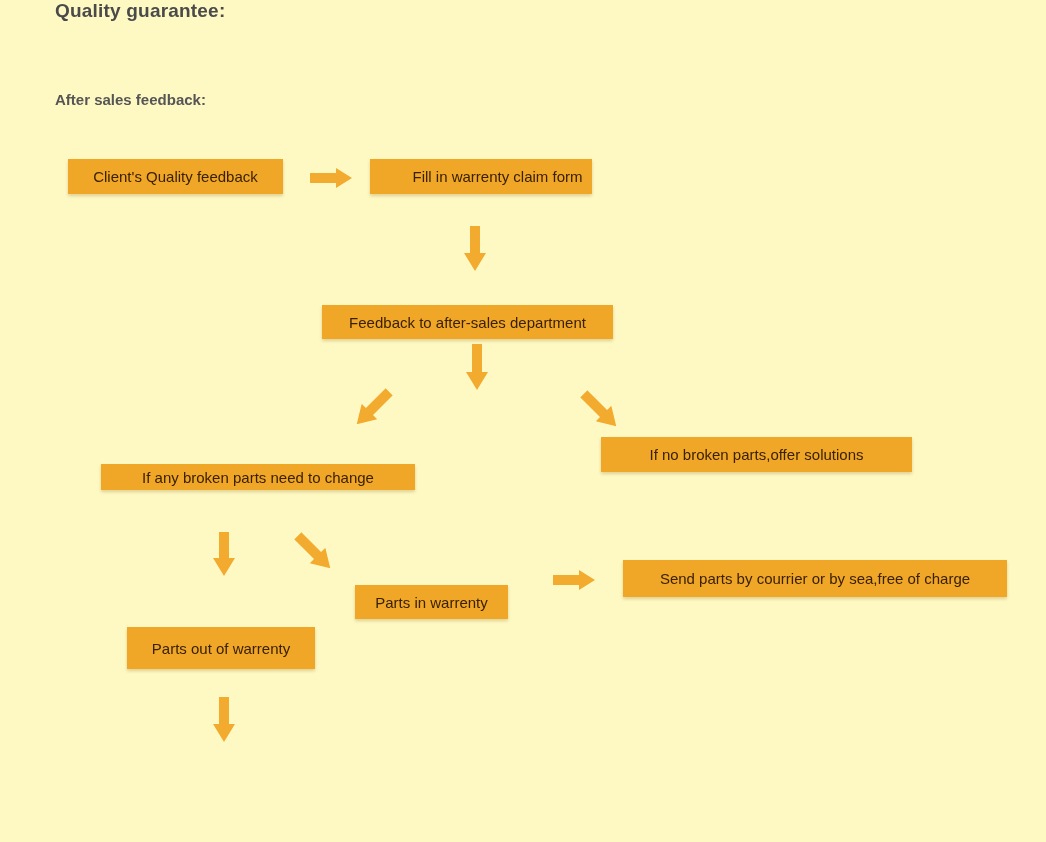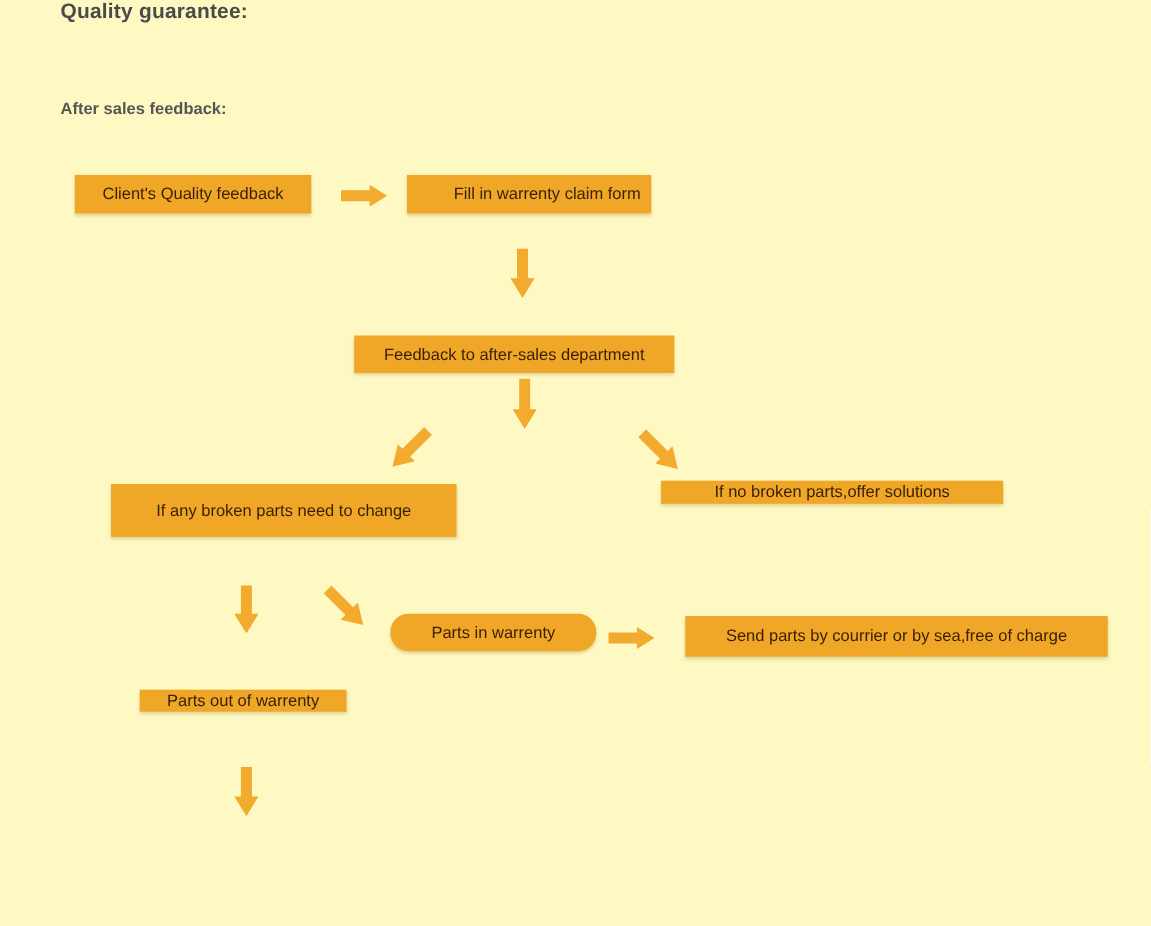--- a/index.html
+++ b/index.html
@@ -42,25 +42,25 @@
     align-items: center;
     justify-content: center;
     font-size: 15px;
     text-align: center;
     box-shadow: 0 2px 3px rgba(140, 90, 0, 0.25);
     white-space: nowrap;
   }
   .node-a { left:  68px; top: 159px; width: 215px; height: 35px; }
   .node-b { left: 370px; top: 159px; width: 222px; height: 35px; padding-left: 33px; }
   .node-c { left: 322px; top: 293px; width: 291px; height: 34px; margin-top: 12px; }
-  .node-d { left: 101px; top: 440px; width: 314px; height: 48px; }
-  .node-e { left: 601px; top: 437px; width: 311px; height: 21px; }
-  .node-f { left: 355px; top: 558px; width: 187px; height: 34px; border-radius: 16px; }
+  .node-d { left: 101px; top: 464px; width: 314px; height: 26px; }
+  .node-e { left: 601px; top: 437px; width: 311px; height: 35px; }
+  .node-f { left: 355px; top: 585px; width: 153px; height: 34px; }
   .node-g { left: 623px; top: 560px; width: 384px; height: 37px; }
-  .node-h { left: 127px; top: 627px; width: 188px; height: 20px; }
+  .node-h { left: 127px; top: 627px; width: 188px; height: 42px; }
   .node-i { left:  28px; top: 761px; width: 385px; height: 35px; }
   .arrow { position: absolute; }
   .arrow polygon { fill: #F2AB2E; }
   .arrow-right-1 { left: 310px; top: 168px; }
   .arrow-down-1  { left: 464px; top: 226px; }
   .arrow-down-2  { left: 466px; top: 344px; }
   .arrow-diag-left  { left: 362px; top: 385px; transform: rotate(45deg); }
   .arrow-diag-right { left: 589px; top: 387px; transform: rotate(-45deg); }
   .arrow-down-3  { left: 213px; top: 532px; }
   .arrow-diag-right-2 { left: 303px; top: 529px; transform: rotate(-45deg); }

